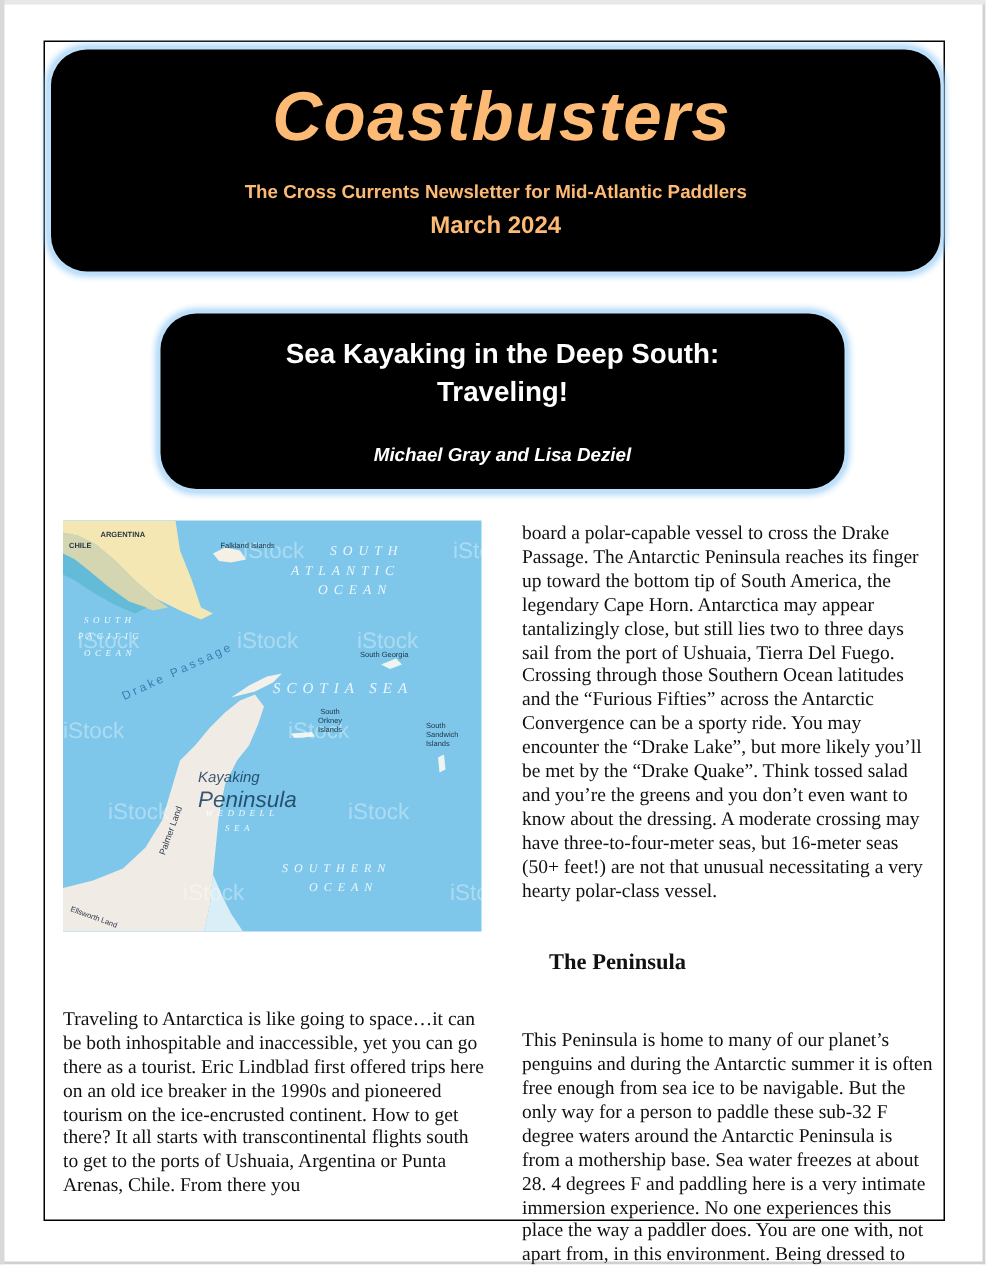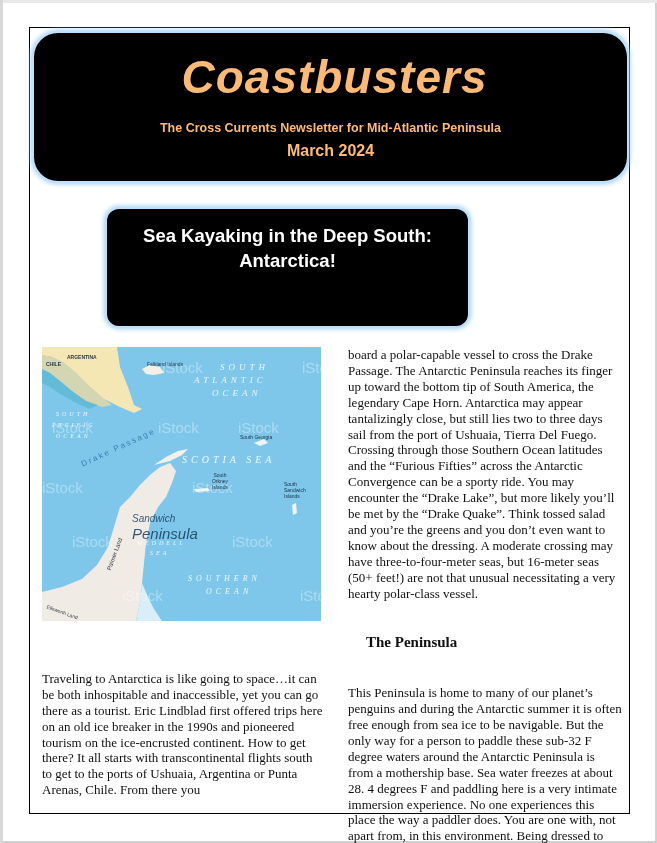--- a/index.html
+++ b/index.html
@@ -49,23 +49,23 @@
     }
     .masthead-date {
       position: absolute; left: 0; right: 0; top: 110px;
       font-family: "Liberation Sans", sans-serif;
       font-weight: bold; font-size: 16px;
       line-height: 16px;
     }
     .article-box {
       position: absolute;
       left: 107px; top: 209px;
-      width: 361px; height: 117px;
+      width: 456px; height: 117px;
       background: #000;
-      border-radius: 12px;
+      border-radius: 24px;
       box-shadow: 0 0 0 2px #bfe0fb, 0 0 5px 3px #9fd0f7;
       color: #fff; text-align: center;
     }
     .article-title {
       position: absolute; left: 0; right: 0; top: 14px;
       font-family: "Liberation Sans", sans-serif;
       font-weight: bold; font-size: 18.5px;
       line-height: 25px;
     }
     .article-authors {
@@ -112,29 +112,30 @@
   </style>
 </head>
 <body>
 
 <div class="viewer-bg"></div>
 
 <div class="page-frame"></div>
 
 <header class="masthead">
   <div class="masthead-title">Coastbusters</div>
-  <div class="masthead-sub">The Cross Currents Newsletter for Mid-Atlantic Peninsula</div>
+  <div class="masthead-sub">The Cross Currents Newsletter for Mid-Atlantic Paddlers</div>
   <div class="masthead-date">March 2024</div>
 </header>
 
 <section class="article-box">
   <div class="article-title">
     <div>Sea Kayaking in the Deep South:</div>
-    <div>Antarctica!</div>
+    <div>Traveling!</div>
   </div>
+  <div class="article-authors">Michael Gray and Lisa Deziel</div>
 </section>
 
 <figure class="map" style="margin:0;">
   <svg width="279" height="274" viewBox="0 0 279 274">
 
     <path d="M0,0 L75,0 L78,20 L86,40 L92,58 L100,62 L92,66 L78,60 L62,52 L48,40 L34,26 L22,16 L10,10 L0,8 Z" fill="#f5e7b4"></path>
     <path d="M0,8 L10,10 L22,16 L34,26 L48,40 L62,52 L70,58 L60,60 L44,54 L30,44 L18,34 L8,26 L0,22 Z" fill="#e9d9a3" opacity="0.8"></path>
     <path d="M0,22 L8,26 L18,34 L30,44 L44,54 L56,58 L48,62 L34,56 L20,48 L8,40 L0,36 Z" fill="#4fb0c9" opacity="0.55"></path>
 
     <path d="M100,22 L108,18 L118,20 L122,26 L112,28 L104,27 Z" fill="#f5f0e6"></path>
@@ -165,21 +166,21 @@
   <span class="map-label" style="left:152px;top:28px;">ATLANTIC</span>
   <span class="map-label" style="left:170px;top:41px;">OCEAN</span>
   <span class="map-label" style="left:14px;top:64px;font-size:6px;letter-spacing:3px;">SOUTH</span>
   <span class="map-label" style="left:10px;top:75px;font-size:6px;letter-spacing:3px;">PACIFIC</span>
   <span class="map-label" style="left:14px;top:86px;font-size:6px;letter-spacing:3px;">OCEAN</span>
   <span class="map-label" style="left:36px;top:96px;transform:rotate(-25deg);font-size:8px;letter-spacing:2px;color:#2a73a8;font-style:normal;font-family:'Liberation Sans',sans-serif;">Drake Passage</span>
   <span class="map-label" style="left:140px;top:107px;font-size:10px;">SCOTIA SEA</span>
   <span class="map-label small" style="left:198px;top:87px;">South Georgia</span>
   <span class="map-label small" style="left:163px;top:125px;width:30px;white-space:normal;text-align:center;">South Orkney Islands</span>
   <span class="map-label small" style="left:242px;top:134px;width:26px;white-space:normal;">South Sandwich Islands</span>
-  <span class="map-label dark" style="left:90px;top:166px;font-size:10px;">Sandwich</span>
+  <span class="map-label dark" style="left:90px;top:166px;font-size:10px;">Kayaking</span>
   <span class="map-label dark" style="left:90px;top:178px;font-size:15px;">Peninsula</span>
   <span class="map-label" style="left:95px;top:193px;font-size:6px;letter-spacing:3px;">WEDDELL</span>
   <span class="map-label" style="left:108px;top:203px;font-size:6px;letter-spacing:3px;">SEA</span>
   <span class="map-label" style="left:146px;top:227px;font-size:8px;">SOUTHERN</span>
   <span class="map-label" style="left:164px;top:240px;font-size:8px;">OCEAN</span>
   <span class="map-label small" style="left:64px;top:222px;font-size:6px;transform:rotate(-70deg);transform-origin:left top;">Palmer Land</span>
   <span class="map-label small" style="left:4px;top:262px;font-size:5px;transform:rotate(20deg);">Ellsworth Land</span>
 </figure>
 
 <article class="col col-left">

